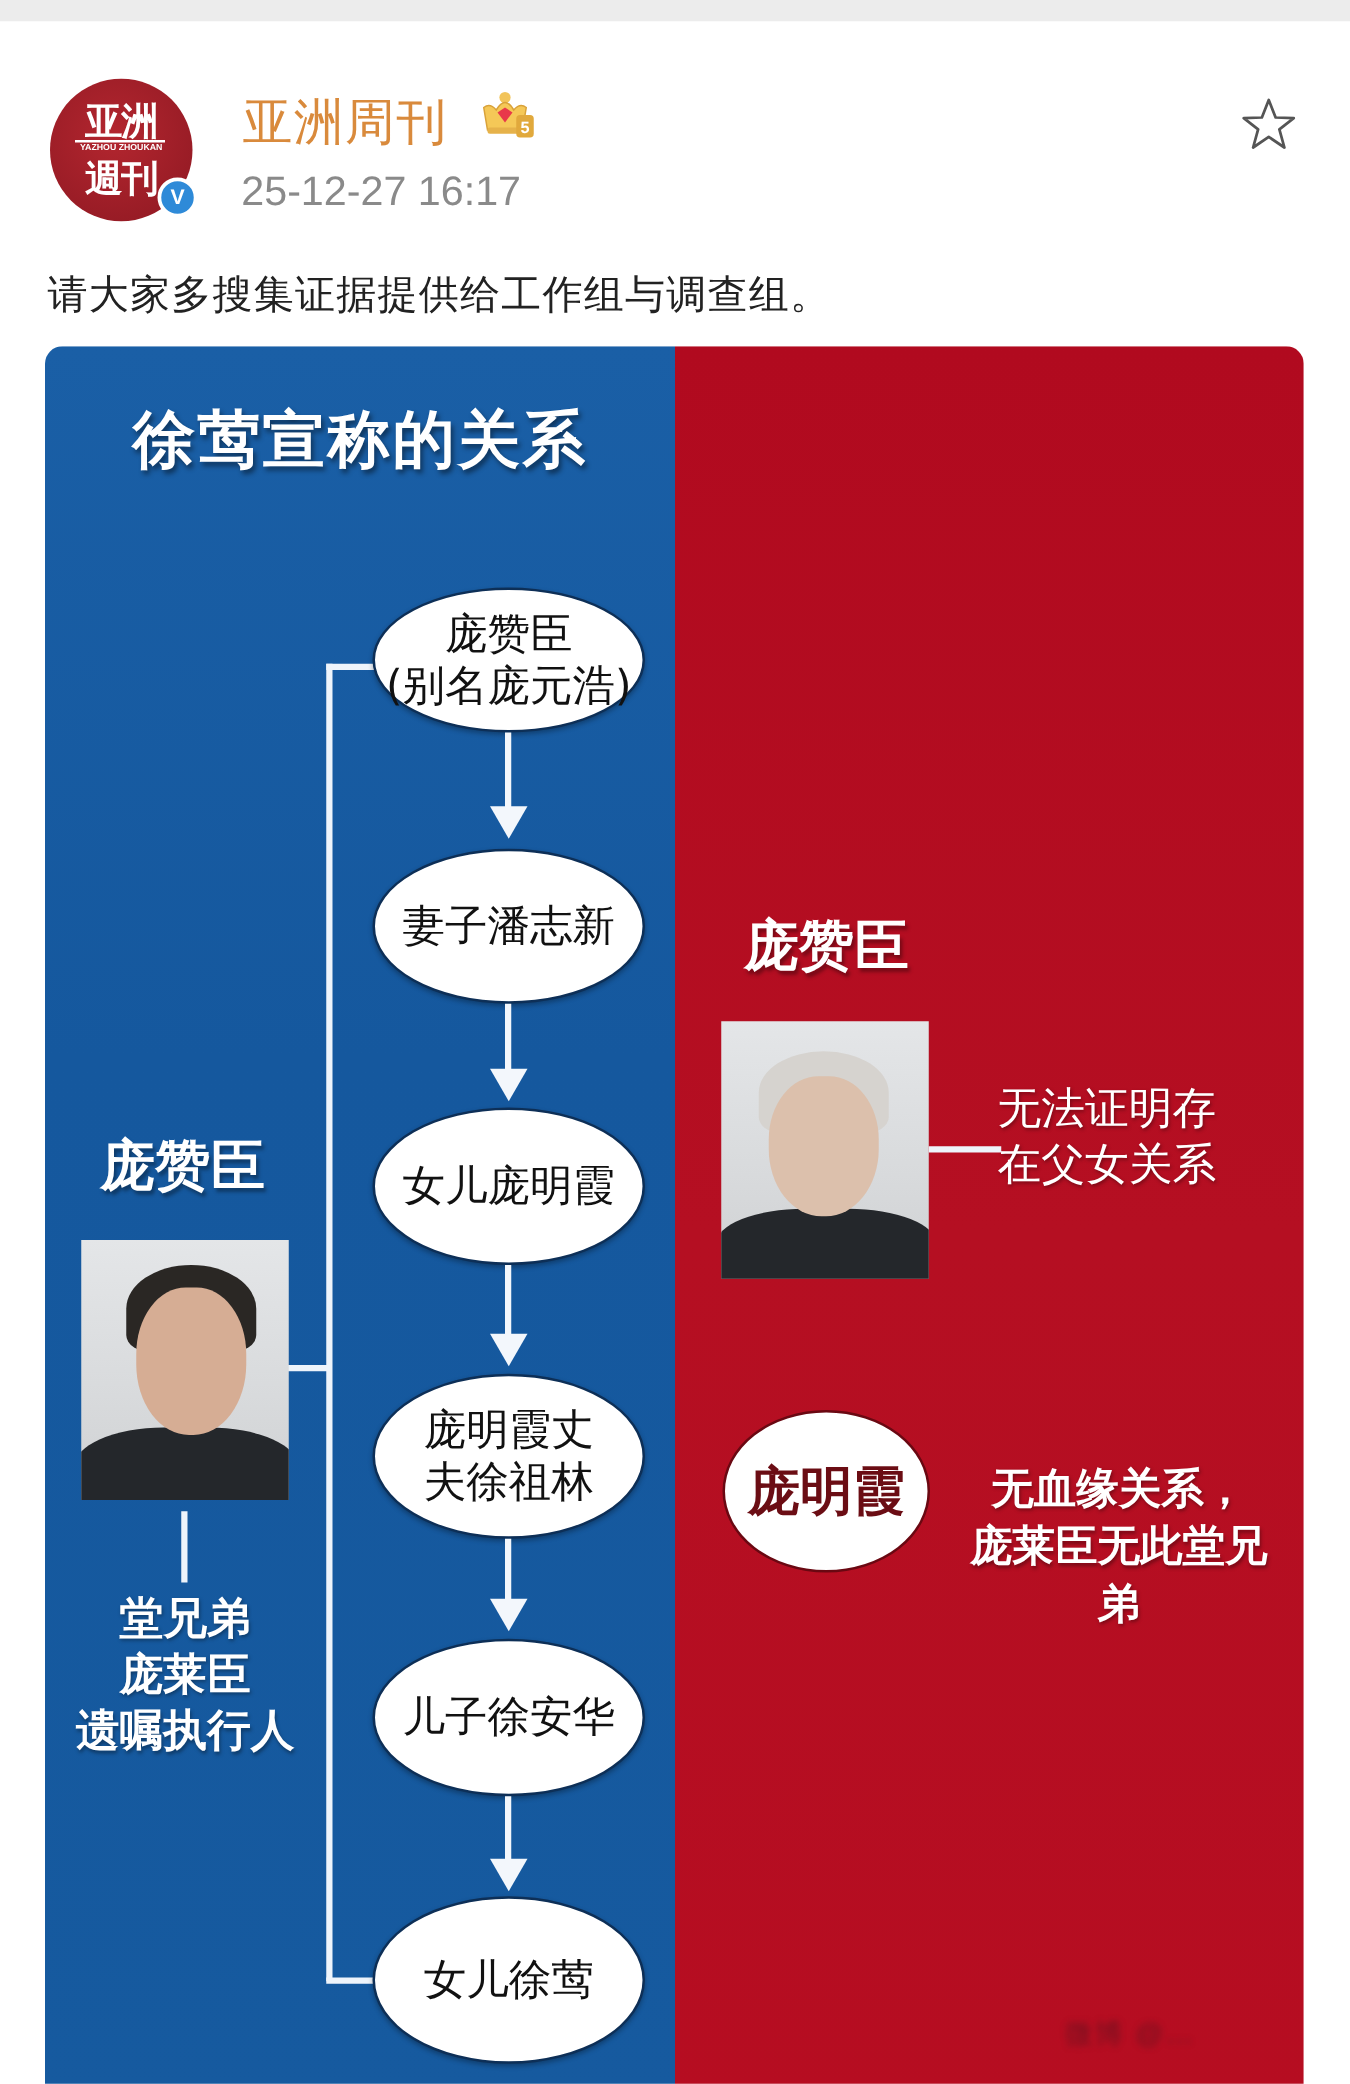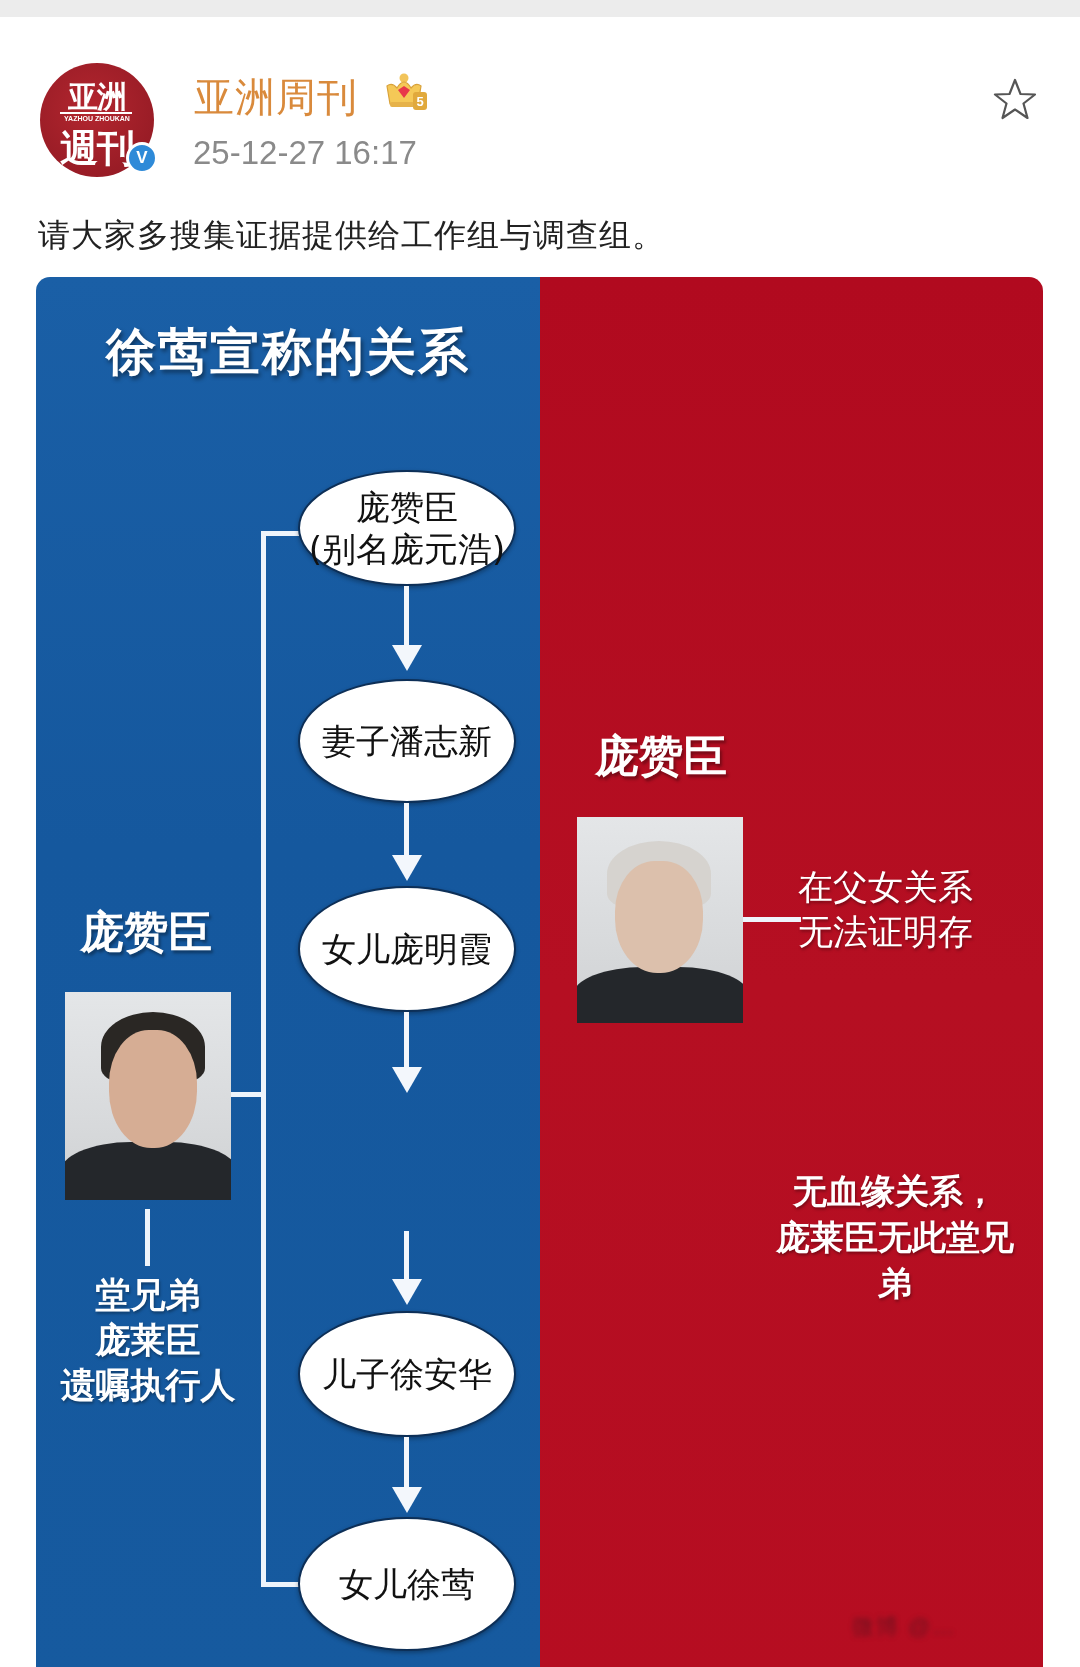--- a/index.html
+++ b/index.html
@@ -6,21 +6,21 @@
   html, body { width: 1080px; height: 1667px; overflow: hidden; background: #ffffff; }
   body { position: relative; font-family: "DejaVu Sans", "Liberation Sans", sans-serif; }
 
   .topbar { position: absolute; left: 0; top: 0; width: 1080px; height: 17px; background: #ececec; }
 
   .avatar { position: absolute; left: 40px; top: 63px; width: 114px; height: 114px; border-radius: 50%;
     background: radial-gradient(circle at 45% 40%, #b3262f, #8e1822); overflow: hidden; }
   .avatar .logo-line { position: absolute; left: 0; width: 100%; text-align: center; color: #fff; font-weight: bold; }
   .avatar .l1 { top: 14px; font-size: 30px; letter-spacing: -1px; }
   .avatar .l2 { top: 52px; font-size: 7px; letter-spacing: 0px; font-family: "Liberation Sans", sans-serif; }
-  .avatar .l3 { top: 60px; font-size: 38px; letter-spacing: -1px; }
+  .avatar .l3 { top: 60px; font-size: 30px; letter-spacing: -1px; }
   .avatar .underline { position: absolute; left: 20px; width: 72px; height: 2px; background: #fff; top: 49px; }
   .verified { position: absolute; left: 126px; top: 142px; width: 32px; height: 32px; border-radius: 50%;
     background: #2e8ad8; border: 3px solid #fff; color: #fff; font-size: 17px; font-weight: bold;
     display: flex; align-items: center; justify-content: center; font-family: "Liberation Sans", sans-serif; }
 
   .account-name { position: absolute; left: 194px; top: 70px; font-size: 40px; color: #d98a3c; letter-spacing: 1px; }
   .crown { position: absolute; left: 384px; top: 72px; width: 44px; height: 40px; }
   .timestamp { position: absolute; left: 193px; top: 134px; font-size: 33px; color: #8a8a8a; font-family: "Liberation Sans", sans-serif; }
   .star { position: absolute; left: 990px; top: 75px; width: 50px; height: 50px; cursor: pointer; }
 
@@ -108,20 +108,24 @@
     </div>
     <div class="arrow-shaft" style="left:368px; top:526px; height:54px;"></div>
     <div class="arrow-head" style="left:356px; top:578px;"></div>
 
     <div class="ellipse" style="left:262px; top:609px; width:218px; height:126px;">
       <span>女儿庞明霞</span>
     </div>
     <div class="arrow-shaft" style="left:368px; top:735px; height:56px;"></div>
     <div class="arrow-head" style="left:356px; top:790px;"></div>
 
+    <div class="ellipse" style="left:262px; top:822px; width:218px; height:132px;">
+      <span>庞明霞丈</span>
+      <span>夫徐祖林</span>
+    </div>
     <div class="arrow-shaft" style="left:368px; top:954px; height:50px;"></div>
     <div class="arrow-head" style="left:356px; top:1002px;"></div>
 
     <div class="ellipse" style="left:262px; top:1034px; width:218px; height:126px;">
       <span>儿子徐安华</span>
     </div>
     <div class="arrow-shaft" style="left:368px; top:1160px; height:52px;"></div>
     <div class="arrow-head" style="left:356px; top:1210px;"></div>
 
     <div class="ellipse" style="left:262px; top:1240px; width:218px; height:134px;">
@@ -145,24 +149,27 @@
   <div class="panel-right">
 
     <div class="person-name" style="left:36px; top:450px; width:170px;">庞赞臣</div>
     <div class="photo" style="left:37px; top:540px; width:166px; height:206px;">
       <div class="body" style="left:-4px; top:150px; width:176px; height:70px;"></div>
       <div class="hair" style="left:30px; top:24px; width:104px; height:66px; background:#d6d3cf;"></div>
       <div class="head" style="left:38px; top:44px; width:88px; height:112px; background:#dcc0ac;"></div>
     </div>
     <div class="vline" style="left:203px; top:640px; width:58px; height:5px;"></div>
     <div class="side-text" style="left:258px; top:588px; width:190px; font-size:35px; line-height:45px; text-align:left;">
+      <div>无法证明存</div>
       <div>在父女关系</div>
-      <div>无法证明存</div>
     </div>
 
+    <div class="red-ellipse" style="left:38px; top:851px; width:166px; height:130px;">
+      <span>庞明霞</span>
+    </div>
     <div class="side-text" style="left:220px; top:891px; width:270px; font-size:34px; line-height:46px; font-weight:bold;">
       <div>无血缘关系，</div>
       <div>庞莱臣无此堂兄弟</div>
     </div>
   </div>
 </div>
 
 <div class="watermark">微博 @…</div>
 
 </body></html>

